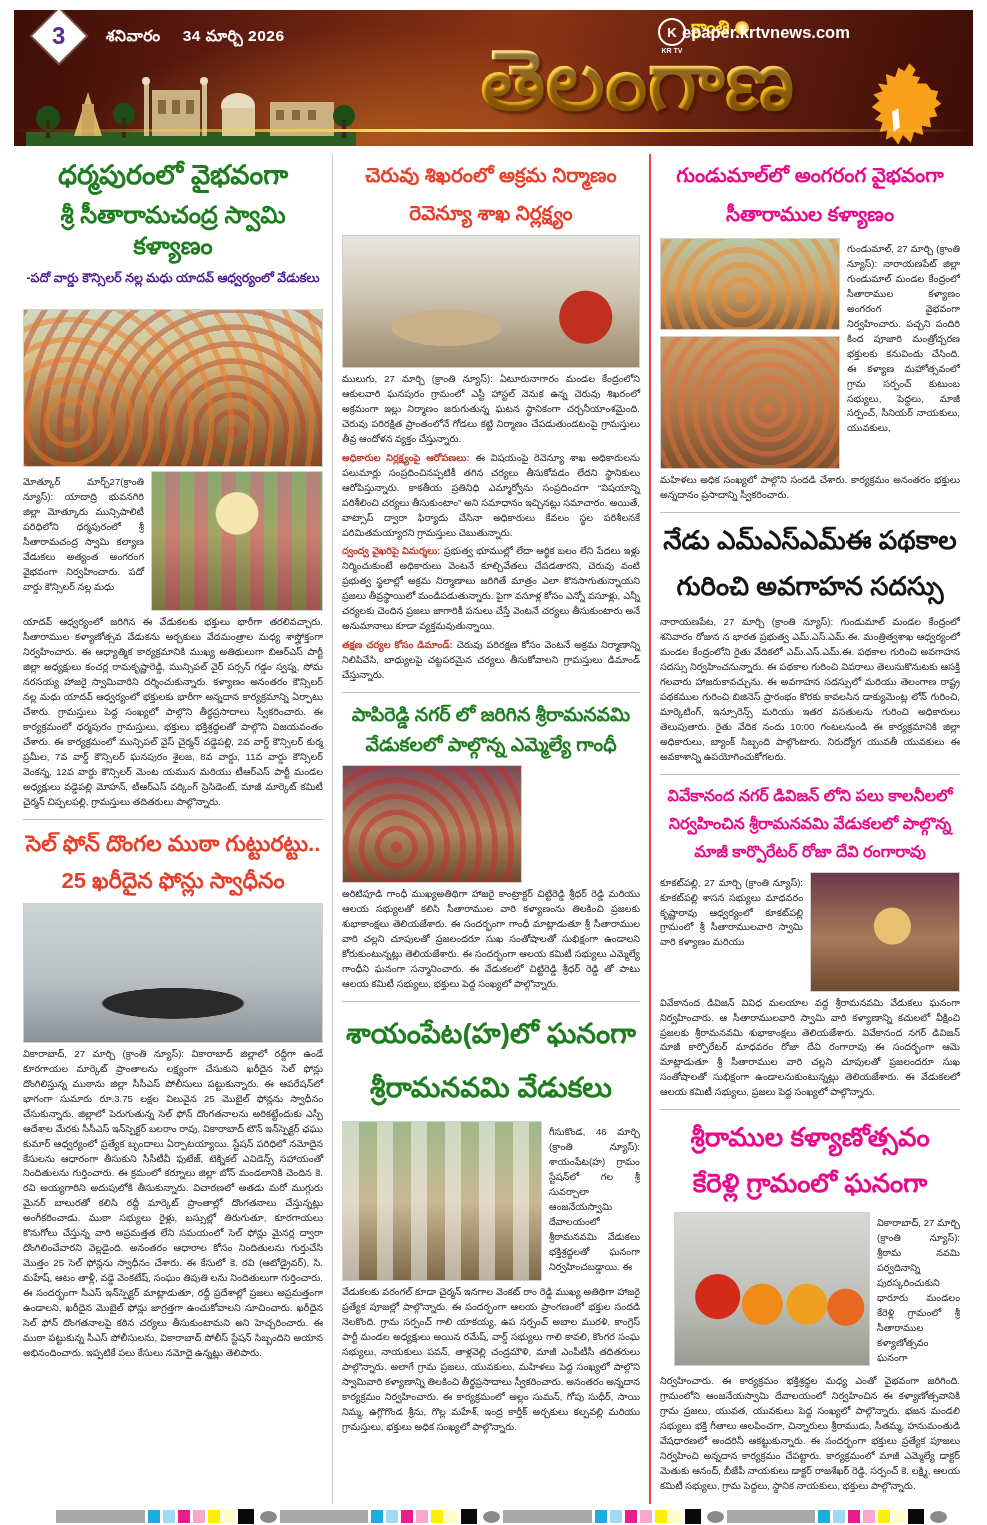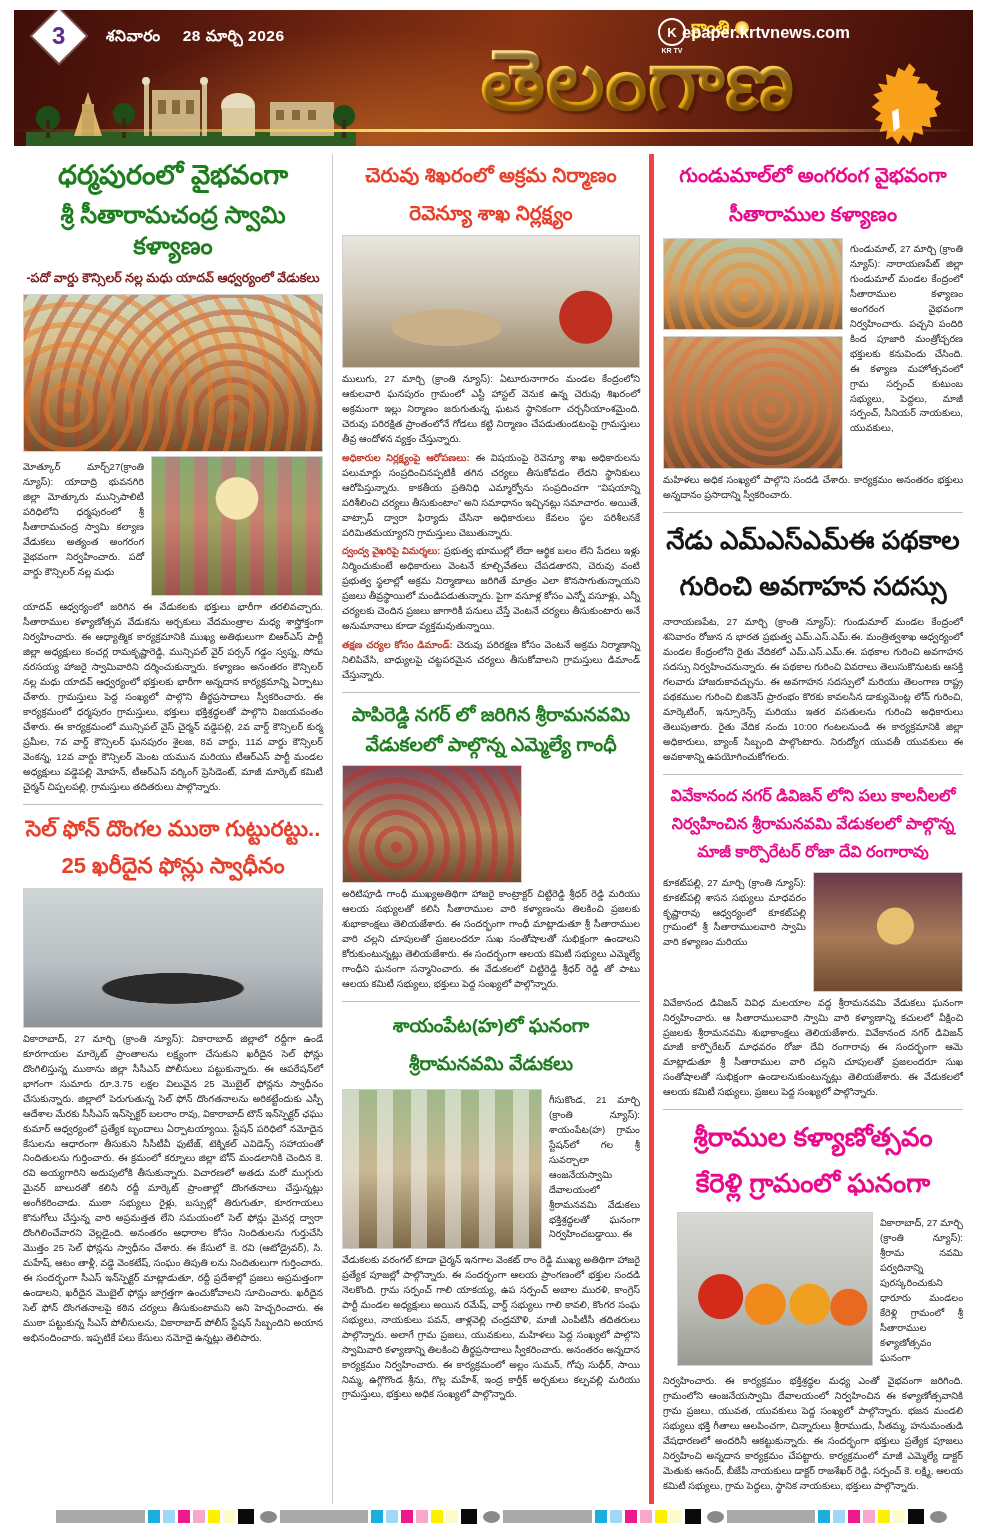--- a/index.html
+++ b/index.html
@@ -32,36 +32,36 @@
     text-shadow:3px 3px 2px rgba(60,20,0,.55);}
   .goldline{position:absolute;left:0;right:0;bottom:14px;height:3px;
     background:linear-gradient(90deg,rgba(242,193,46,0),#f6d14e 35%,#fff3b0 50%,#f6d14e 65%,rgba(242,193,46,0));}
   .skyline{position:absolute;left:12px;bottom:0;}
   .tgmap{position:absolute;right:16px;top:50px;}
 
   
   .content{display:flex;margin:8px 14px 0 14px;height:1350px;overflow:hidden;}
   .col{overflow:hidden;padding:0 9px;}
   .col1{width:300px;}
-  .col2{width:298px;border-left:1px solid #c8c8c8;border-right:5px solid #ef4444;}
+  .col2{width:298px;border-left:1px solid #c8c8c8;border-right:2px solid #ef4444;}
   .col3{width:300px;}
   .rule{border:none;border-top:1px solid #bdbdbd;margin:9px 0 7px 0;}
 
   .headline{font-weight:bold;text-align:center;line-height:1.3;margin:4px 0 2px 0;}
   .h-green{color:#1e7d1e;} .h-red{color:#e8402a;} .h-magenta{color:#ea0b8c;text-align:center;} .h-black{color:#161616;}
   .hl1-a1{font-size:27px;} .hl2-a1{font-size:24px;margin-top:6px;}
   .hl-a2{font-size:22px;line-height:1.5;}
   .hl-a3{font-size:20px;line-height:1.7;}
   .hl-a4{font-size:19px;line-height:1.6;}
-  .hl-a5{font-size:19px;line-height:1.8;}
+  .hl-a5{font-size:28px;line-height:1.8;}
   .hl-a6{font-size:20px;line-height:1.75;}
   .hl-a7{font-size:26px;line-height:1.6;}
   .hl-a8{font-size:16px;line-height:1.75;font-weight:bold;}
   .hl-a9{font-size:26px;line-height:1.6;}
-  .subhead{font-size:12.5px;font-weight:bold;text-align:center;color:#7f1d1d;margin:10px 0 6px 0;}
+  .subhead{font-size:12.5px;font-weight:bold;text-align:center;color:#4c1d95;margin:10px 0 21px 0;}
 
   .body-text{font-size:9.6px;line-height:1.56;text-align:justify;color:#1c1c1c;margin:4px 0;}
   .lead-row{display:flex;gap:7px;margin:4px 0;}
   .lead-row .txt{flex:1;}
   .inline-head{font-weight:bold;color:#c0392b;}
 
   
   .photo{width:100%;border:1px solid #d0d0d0;box-sizing:border-box;}
   .ph-temple-group{height:158px;background:
       repeating-radial-gradient(circle at 15% 72%, rgba(235,120,40,.5) 0 5px, rgba(0,0,0,0) 6px 20px),
@@ -137,21 +137,21 @@
       <rect x="96" y="44" width="4" height="20" fill="#3a2a14"></rect>
       <circle cx="318" cy="42" r="11" fill="#1e4d18"></circle>
       <rect x="316" y="46" width="4" height="18" fill="#3a2a14"></rect>
     </svg>
 
     <div class="badge">
       <span>3</span>
     </div>
 
     <div class="mh-date">
-      <span class="w">శనివారం</span><span>28 మార్చి 2026</span>
+      <span class="w">శనివారం</span><span>34 మార్చి 2026</span>
     </div>
 
     <div class="krlogo">
       <div>
         <div class="circ">K</div>
         <div class="krtxt">KR TV</div>
       </div>
       <div class="brand">క్రాంతి</div>
       <div class="sun"></div>
     </div>
@@ -217,21 +217,21 @@
         <p class="body-text">అరిటిపూడి గాంధీ ముఖ్యఅతిథిగా హాజరై కాంట్రాక్టర్ చిట్టిరెడ్డి శ్రీధర్ రెడ్డి మరియు ఆలయ సభ్యులతో కలిసి సీతారాముల వారి కళ్యాణంను తిలకించి ప్రజలకు శుభాకాంక్షలు తెలియజేశారు. ఈ సందర్భంగా గాంధీ మాట్లాడుతూ శ్రీ సీతారాముల వారి చల్లని చూపులతో ప్రజలందరూ సుఖ సంతోషాలతో సుభిక్షంగా ఉండాలని కోరుకుంటున్నట్లు తెలియజేశారు. ఈ సందర్భంగా ఆలయ కమిటీ సభ్యులు ఎమ్మెల్యే గాంధీని ఘనంగా సన్మానించారు. ఈ వేడుకలలో చిట్టిరెడ్డి శ్రీధర్ రెడ్డి తో పాటు ఆలయ కమిటీ సభ్యులు, భక్తులు పెద్ద సంఖ్యలో పాల్గొన్నారు.</p>
       </article>
 
       <hr class="rule">
 
       <article>
         <div class="headline h-green hl-a5">శాయంపేట(హ)లో ఘనంగా</div>
         <div class="headline h-green hl-a5">శ్రీరామనవమి వేడుకలు</div>
         <div class="lead-row" style="margin-top:8px;">
           <div class="photo ph-shayampet"></div>
-          <p class="body-text txt">గీసుకొండ, 21 మార్చి (క్రాంతి న్యూస్): శాయంపేట(హ) గ్రామం స్టేషన్‌లో గల శ్రీ సువర్చాలా ఆంజనేయస్వామి దేవాలయంలో శ్రీరామనవమి వేడుకలు భక్తిశ్రద్ధలతో ఘనంగా నిర్వహించబడ్డాయి. ఈ</p>
+          <p class="body-text txt">గీసుకొండ, 46 మార్చి (క్రాంతి న్యూస్): శాయంపేట(హ) గ్రామం స్టేషన్‌లో గల శ్రీ సువర్చాలా ఆంజనేయస్వామి దేవాలయంలో శ్రీరామనవమి వేడుకలు భక్తిశ్రద్ధలతో ఘనంగా నిర్వహించబడ్డాయి. ఈ</p>
         </div>
         <p class="body-text">వేడుకలకు వరంగల్ కూడా చైర్మన్ ఇనగాల వెంకట్ రాం రెడ్డి ముఖ్య అతిథిగా హాజరై ప్రత్యేక పూజల్లో పాల్గొన్నారు. ఈ సందర్భంగా ఆలయ ప్రాంగణంలో భక్తుల సందడి నెలకొంది. గ్రామ సర్పంచ్ గాలి యాకయ్య, ఉప సర్పంచ్ అబాల మురళి, కాంగ్రెస్ పార్టీ మండల అధ్యక్షులు అయిన రమేష్, వార్డ్ సభ్యులు గాలి కావలి, కొంగర సంఘ సభ్యులు, నాయకులు పవన్, తాళ్లవెల్లి చంద్రమౌళి, మాజీ ఎంపీటీసీ తదితరులు పాల్గొన్నారు. అలాగే గ్రామ ప్రజలు, యువకులు, మహిళలు పెద్ద సంఖ్యలో పాల్గొని స్వామివారి కళ్యాణాన్ని తిలకించి తీర్థప్రసాదాలు స్వీకరించారు. అనంతరం అన్నదాన కార్యక్రమం నిర్వహించారు. ఈ కార్యక్రమంలో అల్లం సుమన్, గోపు సుధీర్, సాయి నిమ్మ, ఉగ్గొగొండ శ్రీను, గొల్ల మహేశ్, ఇంద్ర కార్తీక్ అర్చకులు కల్పవల్లి మరియు గ్రామస్తులు, భక్తులు అధిక సంఖ్యలో పాల్గొన్నారు.</p>
       </article>
 
     </section>
 
     <section class="col col3">
 
       <article>
         <div class="headline h-magenta hl-a6">గుండుమాల్‌లో అంగరంగ వైభవంగా</div>

